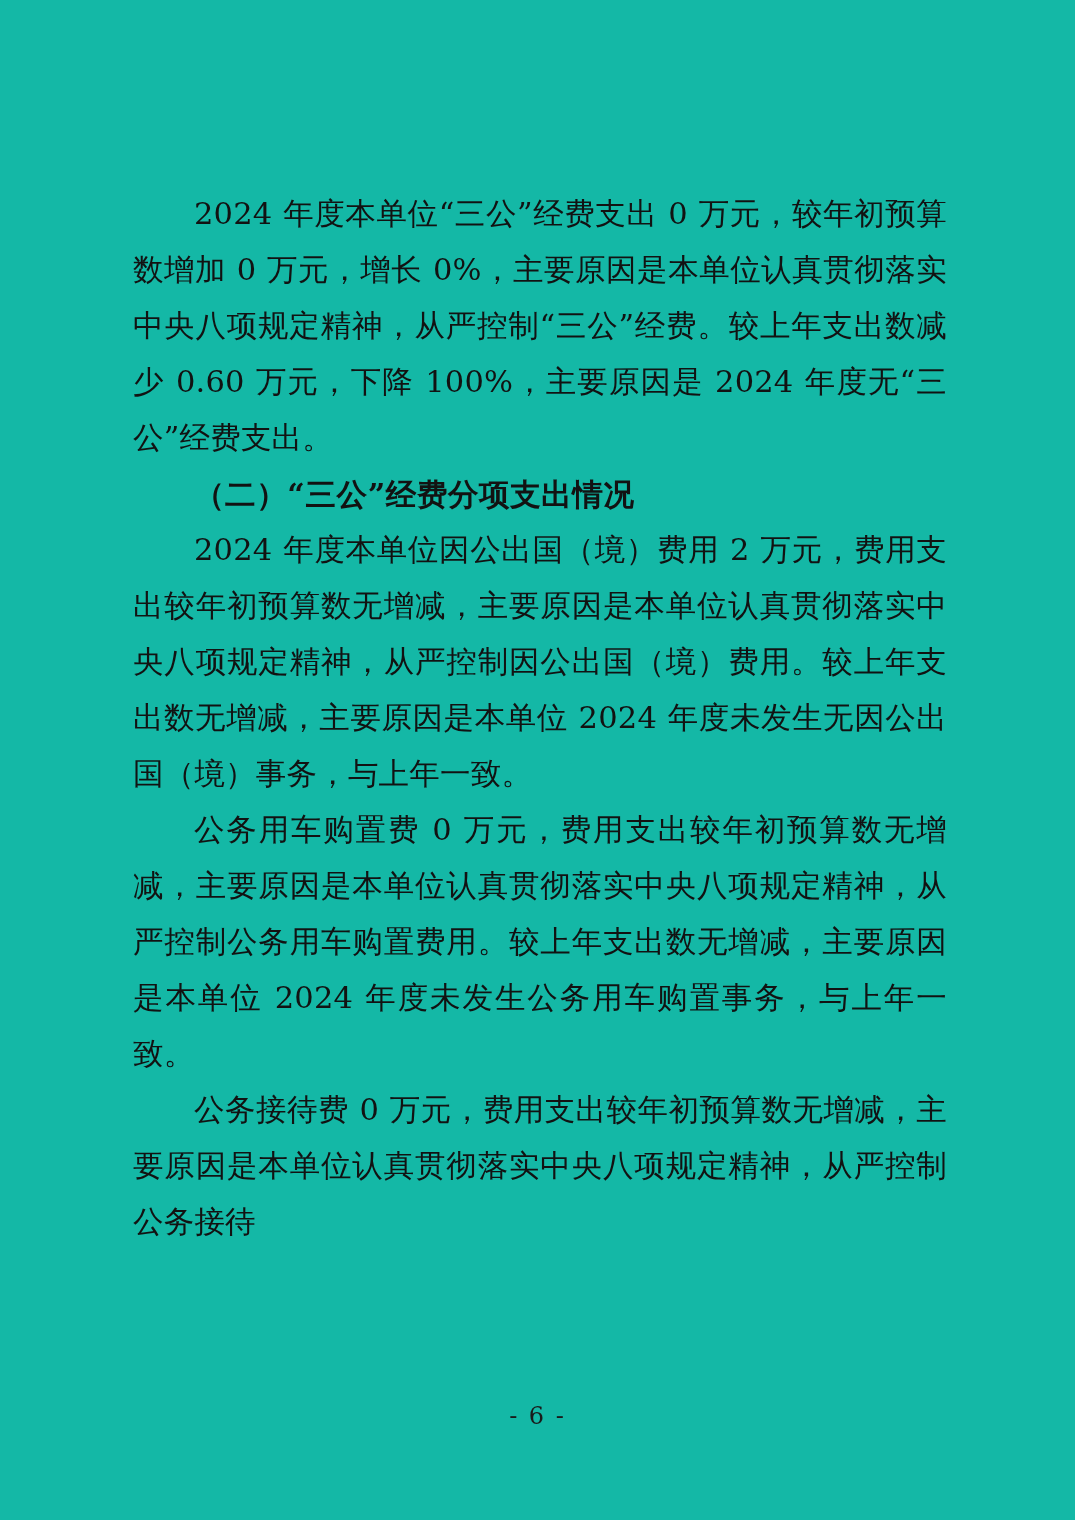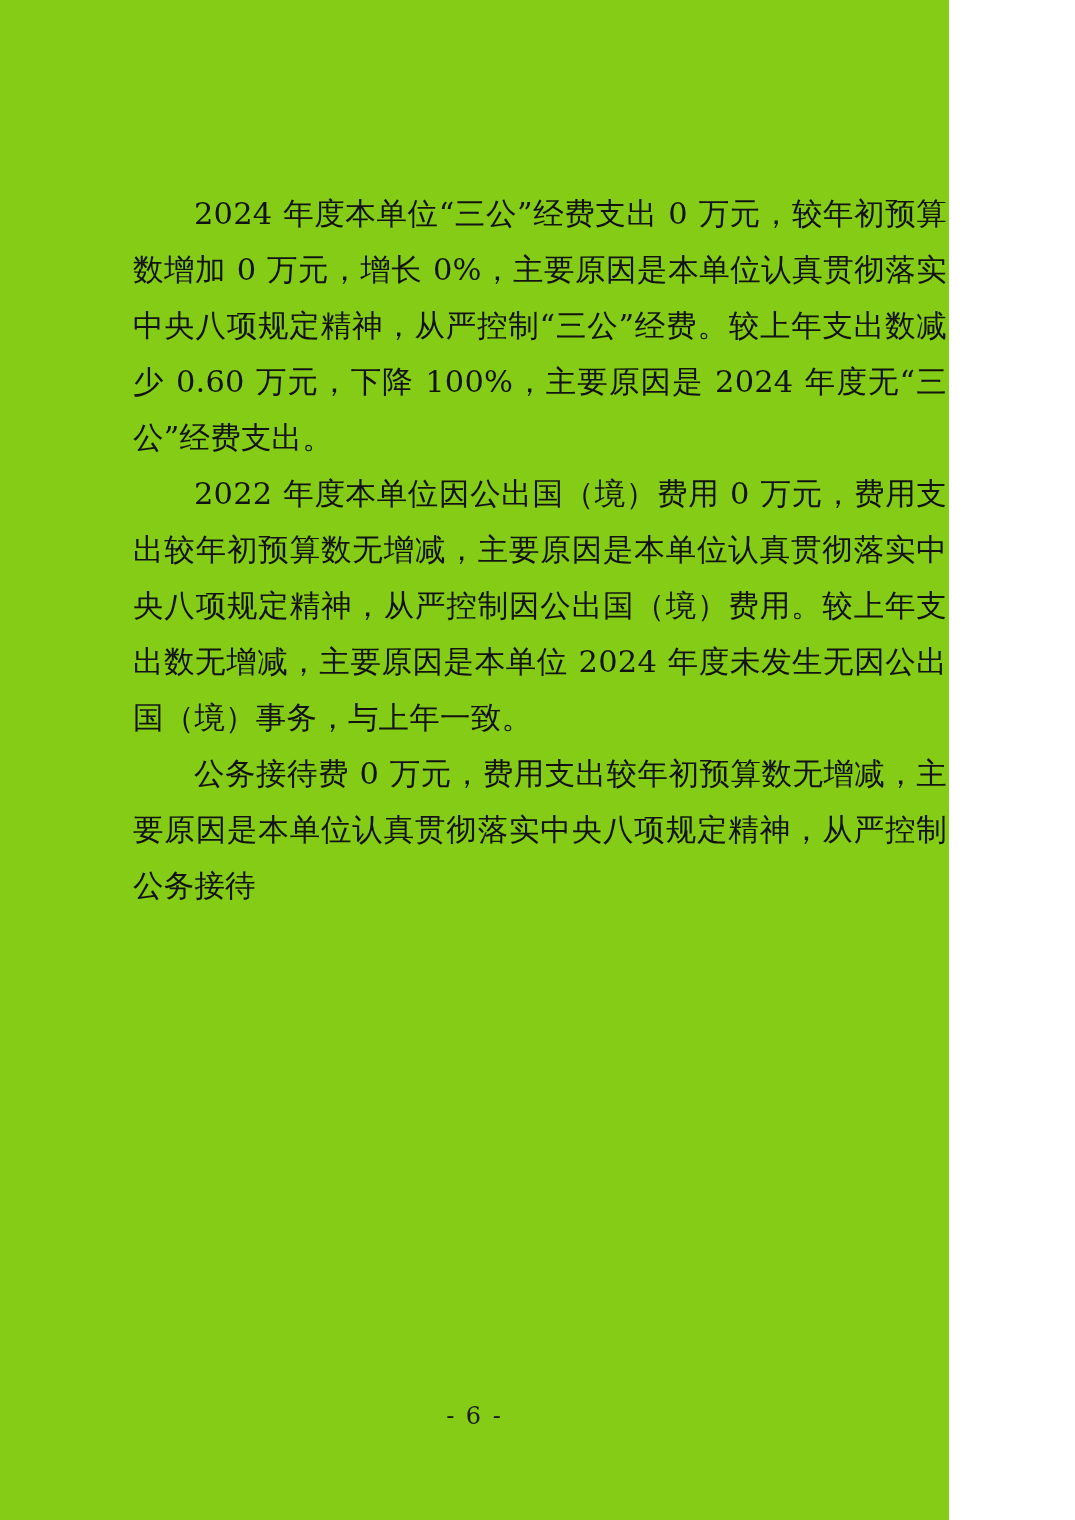--- a/index.html
+++ b/index.html
@@ -2,23 +2,23 @@
 <html lang="zh"><head>
 <meta charset="utf-8">
 <style>
   html, body {
     margin: 0;
     padding: 0;
     background: #ffffff;
   }
   .page {
     position: relative;
-    width: 949px;
+    width: 1075px;
     height: 1520px;
-    background: #84cc16;
+    background: #14b8a6;
     box-sizing: border-box;
     overflow: hidden;
     font-family: "DejaVu Serif", "Liberation Serif", serif;
     color: #121212;
   }
   .content {
     position: absolute;
     left: 133px;
     top: 186px;
     width: 814px;
@@ -49,19 +49,21 @@
     letter-spacing: 2px;
   }
 </style>
 </head>
 <body>
 
 <div class="page">
 
   <div class="content">
     <p class="para">2024 年度本单位“三公”经费支出 0 万元，较年初预算数增加 0 万元，增长 0%，主要原因是本单位认真贯彻落实中央八项规定精神，从严控制“三公”经费。较上年支出数减少 0.60 万元，下降 100%，主要原因是 2024 年度无“三公”经费支出。</p>
-    <p class="para">2022 年度本单位因公出国（境）费用 0 万元，费用支出较年初预算数无增减，主要原因是本单位认真贯彻落实中央八项规定精神，从严控制因公出国（境）费用。较上年支出数无增减，主要原因是本单位 2024 年度未发生无因公出国（境）事务，与上年一致。</p>
+    <p class="para heading">（二）“三公”经费分项支出情况</p>
+    <p class="para">2024 年度本单位因公出国（境）费用 2 万元，费用支出较年初预算数无增减，主要原因是本单位认真贯彻落实中央八项规定精神，从严控制因公出国（境）费用。较上年支出数无增减，主要原因是本单位 2024 年度未发生无因公出国（境）事务，与上年一致。</p>
+    <p class="para">公务用车购置费 0 万元，费用支出较年初预算数无增减，主要原因是本单位认真贯彻落实中央八项规定精神，从严控制公务用车购置费用。较上年支出数无增减，主要原因是本单位 2024 年度未发生公务用车购置事务，与上年一致。</p>
     <p class="para">公务接待费 0 万元，费用支出较年初预算数无增减，主要原因是本单位认真贯彻落实中央八项规定精神，从严控制公务接待</p>
   </div>
 
   <div class="footer">- 6 -</div>
 
 </div>
 
 </body></html>

